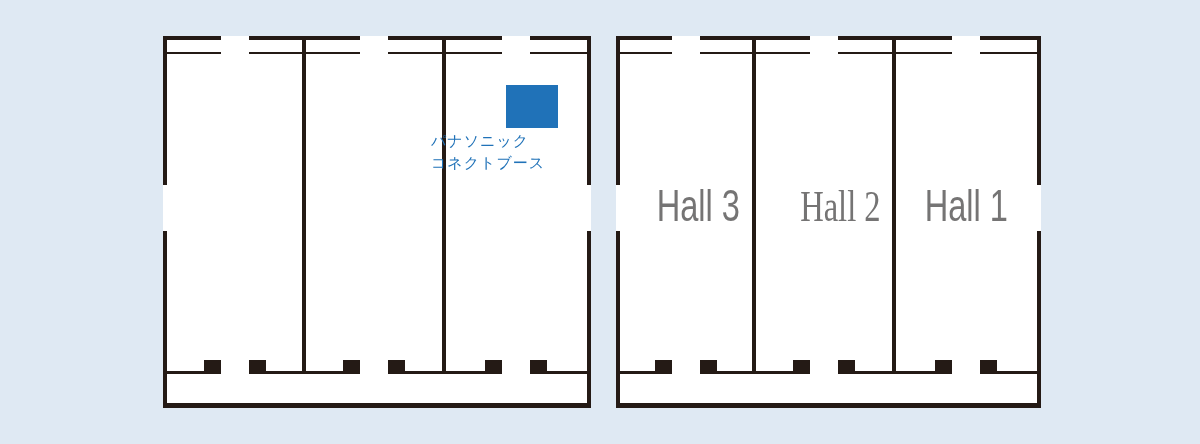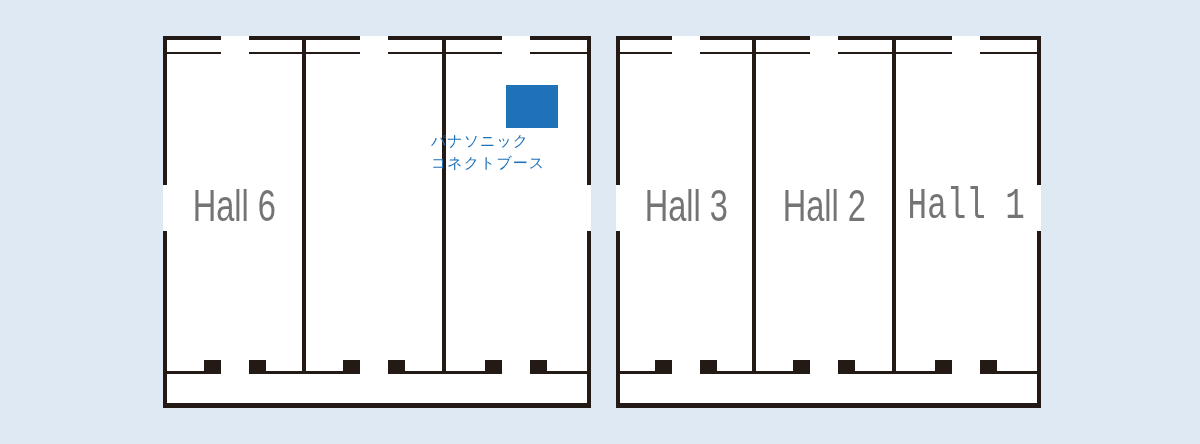--- a/index.html
+++ b/index.html
@@ -69,23 +69,20 @@
     <div class="door-marker" style="left:41px;"></div>
     <div class="door-marker" style="left:86px;"></div>
     <div class="door-marker" style="left:180px;"></div>
     <div class="door-marker" style="left:225px;"></div>
     <div class="door-marker" style="left:322px;"></div>
     <div class="door-marker" style="left:367px;"></div>
 
     <div class="divider" style="left:139px;"></div>
     <div class="divider" style="left:279px;"></div>
 
-    <div class="hall-cell" style="left:4px;width:135px;">
-      <span class="hall-label">Hall 6</span>
-    </div>
 
     <div class="booth-square"></div>
     <div class="booth-label">
       <div>パナソニック</div>
       <div>コネクトブース</div>
     </div>
   </div>
 
   <div class="block" style="left:616px;width:425px;">
 
@@ -111,24 +108,24 @@
     <div class="door-marker" style="left:39px;"></div>
     <div class="door-marker" style="left:84px;"></div>
     <div class="door-marker" style="left:177px;"></div>
     <div class="door-marker" style="left:222px;"></div>
     <div class="door-marker" style="left:319px;"></div>
     <div class="door-marker" style="left:364px;"></div>
 
     <div class="divider" style="left:136px;"></div>
     <div class="divider" style="left:276px;"></div>
 
-    <div class="hall-cell" style="left:4px;width:132px;">
+    <div class="hall-cell" style="left:16px;width:132px;">
       <span class="hall-label">Hall 3</span>
     </div>
-    <div class="hall-cell" style="left:140px;width:136px;">
+    <div class="hall-cell" style="left:156px;width:136px;font-family:Liberation Serif, serif;">
       <span class="hall-label">Hall 2</span>
     </div>
-    <div class="hall-cell" style="left:280px;width:141px;font-family:Liberation Mono, monospace;">
+    <div class="hall-cell" style="left:280px;width:141px;">
       <span class="hall-label">Hall 1</span>
     </div>
   </div>
 
 </div>
 
 </body></html>

